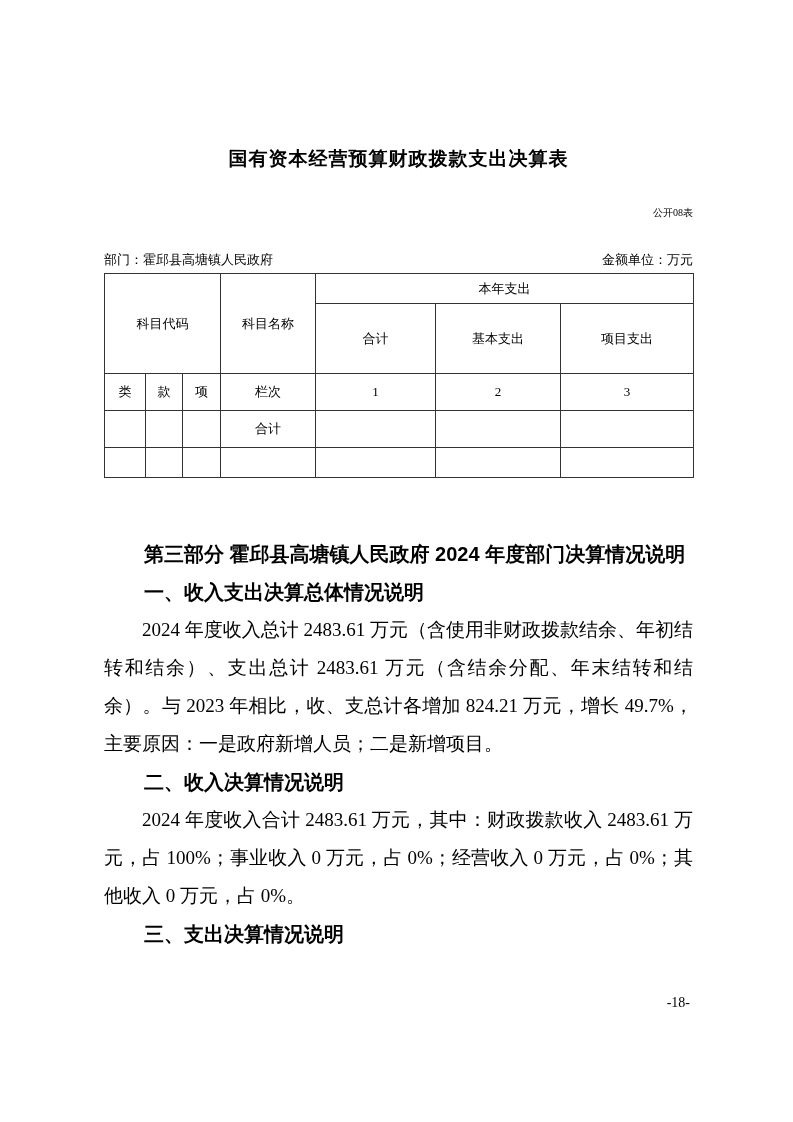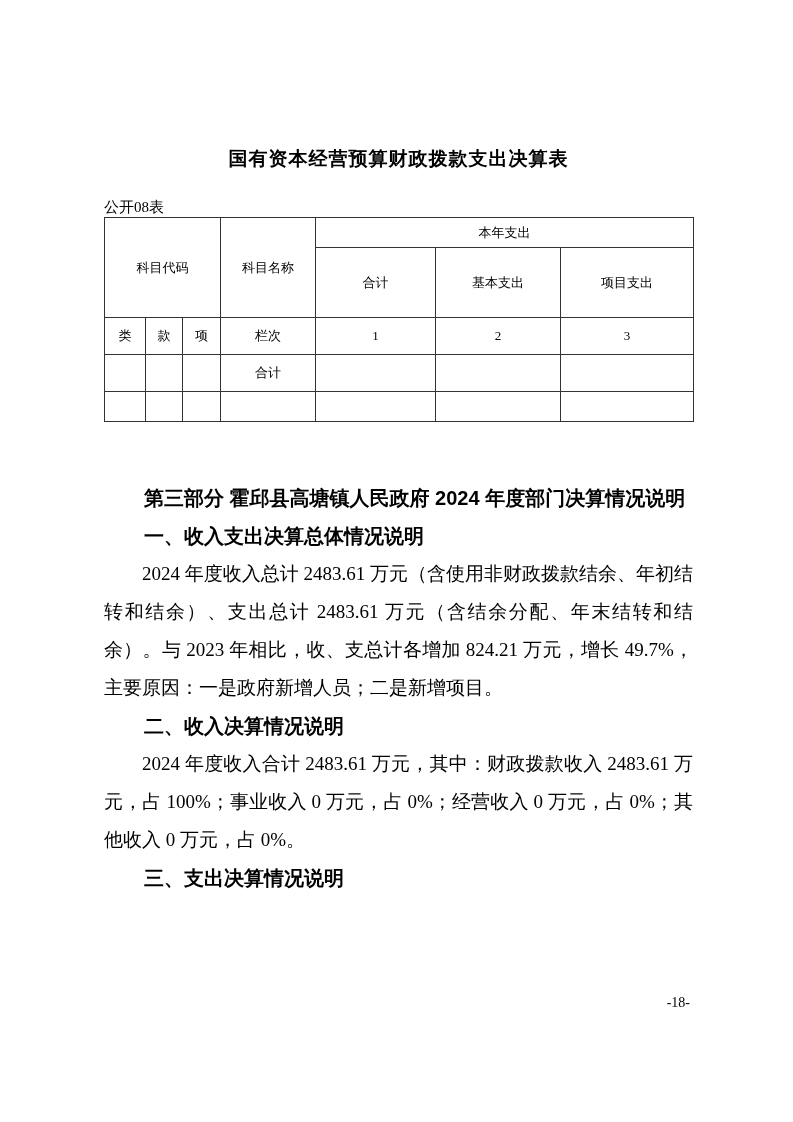--- a/index.html
+++ b/index.html
@@ -22,23 +22,23 @@
   }
   .doc-title {
     padding-top: 146px;
     text-align: center;
     font-family: "Liberation Sans", "DejaVu Sans", sans-serif;
     font-weight: 700;
     font-size: 19px;
     letter-spacing: 1px;
   }
   .form-tag {
-    margin-top: 26px;
-    text-align: left;
-    font-size: 15px;
+    margin-top: 34px;
+    text-align: right;
+    font-size: 10px;
   }
   .meta-row {
     margin-top: 31px;
     display: flex;
     justify-content: space-between;
     align-items: flex-end;
     font-size: 13px;
     padding-bottom: 4px;
   }
   table.budget {
@@ -97,20 +97,24 @@
 </head>
 <body>
 
 <div class="page">
   <div class="content">
 
     <div class="doc-title">国有资本经营预算财政拨款支出决算表</div>
 
     <div class="form-tag">公开08表</div>
 
+    <div class="meta-row">
+      <span>部门：霍邱县高塘镇人民政府</span>
+      <span>金额单位：万元</span>
+    </div>
 
     <table class="budget">
       <colgroup>
         <col style="width:41px">
           <col style="width:37px">
           <col style="width:38px">
         <col style="width:95px">
           <col style="width:120px">
           <col style="width:125px">
           <col style="width:133px">

